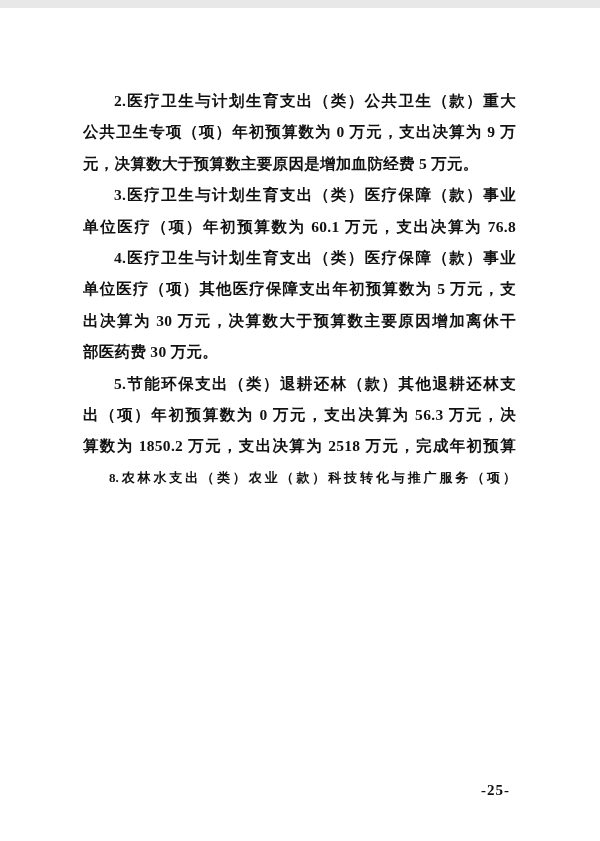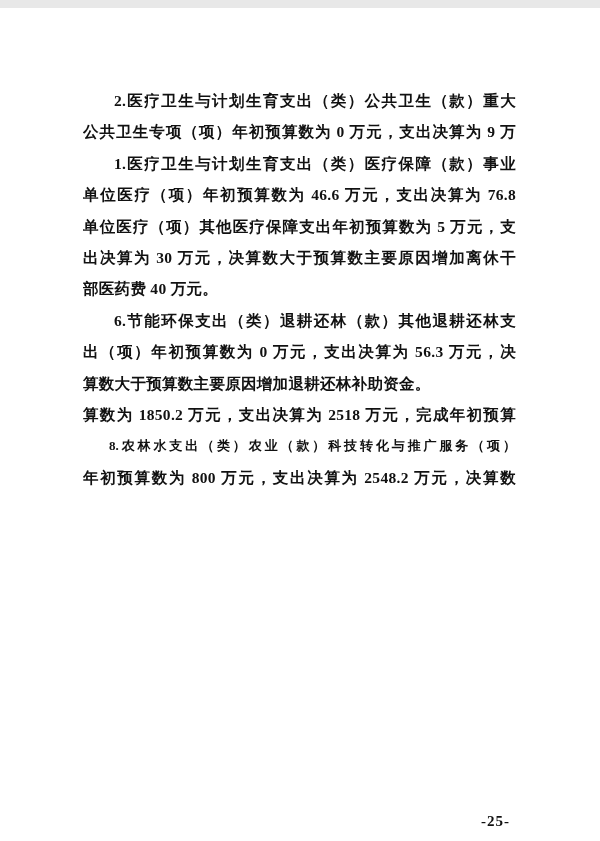--- a/index.html
+++ b/index.html
@@ -44,64 +44,64 @@
   .line.plast {
     text-align-last: left;
   }
   .line.tight {
     font-size: 13px;
     letter-spacing: 0;
   }
   .page-number {
     position: absolute;
     left: 83px;
-    top: 805px;
+    top: 774px;
     width: 427px;
     text-align: right;
     font-size: 15px;
     font-weight: 700;
     letter-spacing: 1px;
   }
 </style>
 </head>
 <body>
 
 <div class="page">
 
   <div class="text-block">
 
     <div class="paragraph">
       <div class="line first">2.医疗卫生与计划生育支出（类）公共卫生（款）重大</div>
       <div class="line">公共卫生专项（项）年初预算数为 0 万元，支出决算为 9 万</div>
+      <div class="line plast">元，决算数大于预算数主要原因是增加血防经费 5 万元。</div>
     </div>
 
     <div class="paragraph">
-      <div class="line first">1.医疗卫生与计划生育支出（类）医疗保障（款）事业</div>
-      <div class="line">单位医疗（项）年初预算数为 46.6 万元，支出决算为 76.8</div>
+      <div class="line first">3.医疗卫生与计划生育支出（类）医疗保障（款）事业</div>
+      <div class="line">单位医疗（项）年初预算数为 60.1 万元，支出决算为 76.8</div>
     </div>
 
     <div class="paragraph">
+      <div class="line first">4.医疗卫生与计划生育支出（类）医疗保障（款）事业</div>
       <div class="line">单位医疗（项）其他医疗保障支出年初预算数为 5 万元，支</div>
       <div class="line">出决算为 30 万元，决算数大于预算数主要原因增加离休干</div>
-      <div class="line plast">部医药费 40 万元。</div>
+      <div class="line plast">部医药费 30 万元。</div>
     </div>
 
 
     <div class="paragraph">
-      <div class="line first">6.节能环保支出（类）退耕还林（款）其他退耕还林支</div>
+      <div class="line first">5.节能环保支出（类）退耕还林（款）其他退耕还林支</div>
       <div class="line">出（项）年初预算数为 0 万元，支出决算为 56.3 万元，决</div>
-      <div class="line plast">算数大于预算数主要原因增加退耕还林补助资金。</div>
     </div>
 
     <div class="paragraph">
       <div class="line">算数为 1850.2 万元，支出决算为 2518 万元，完成年初预算</div>
     </div>
 
     <div class="paragraph">
       <div class="line first tight">8.农林水支出（类）农业（款）科技转化与推广服务（项）</div>
-      <div class="line">年初预算数为 800 万元，支出决算为 2548.2 万元，决算数</div>
     </div>
 
   </div>
 
   <div class="page-number">-25-</div>
 
 </div>
 
 </body></html>

